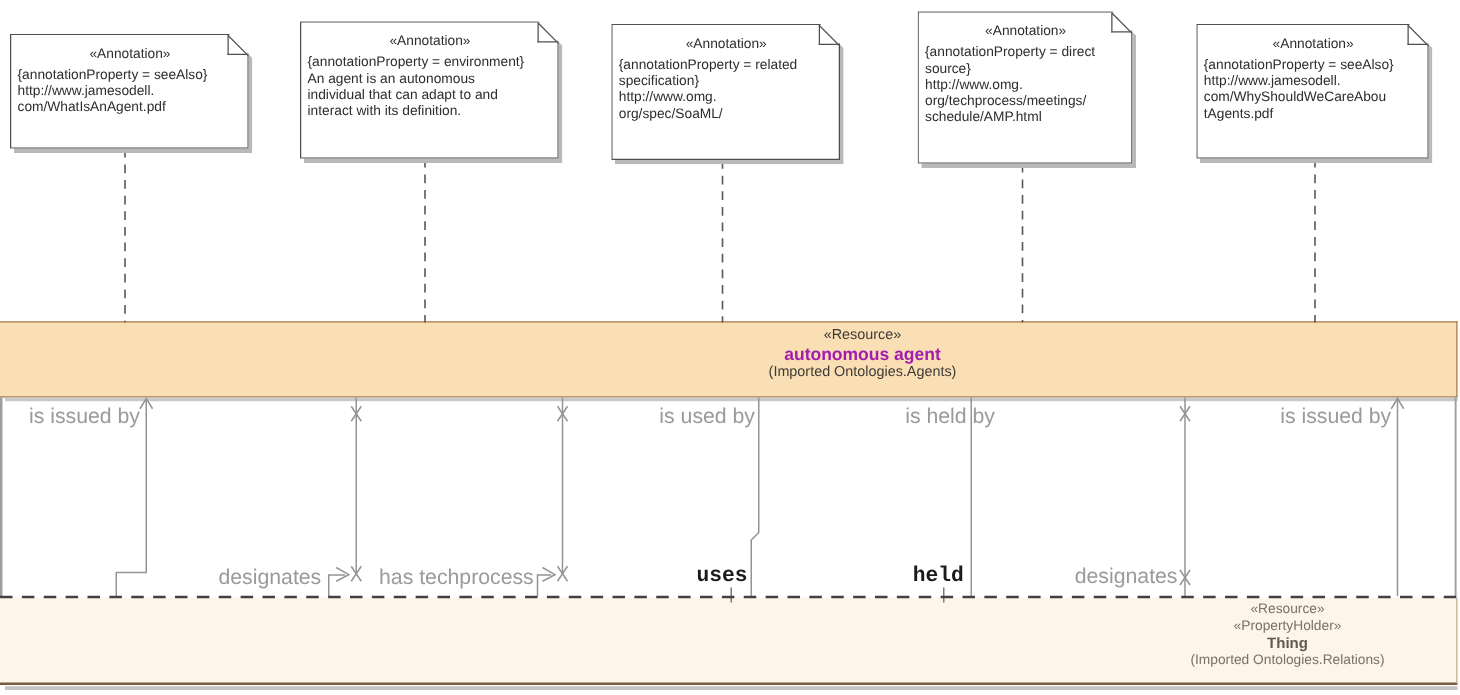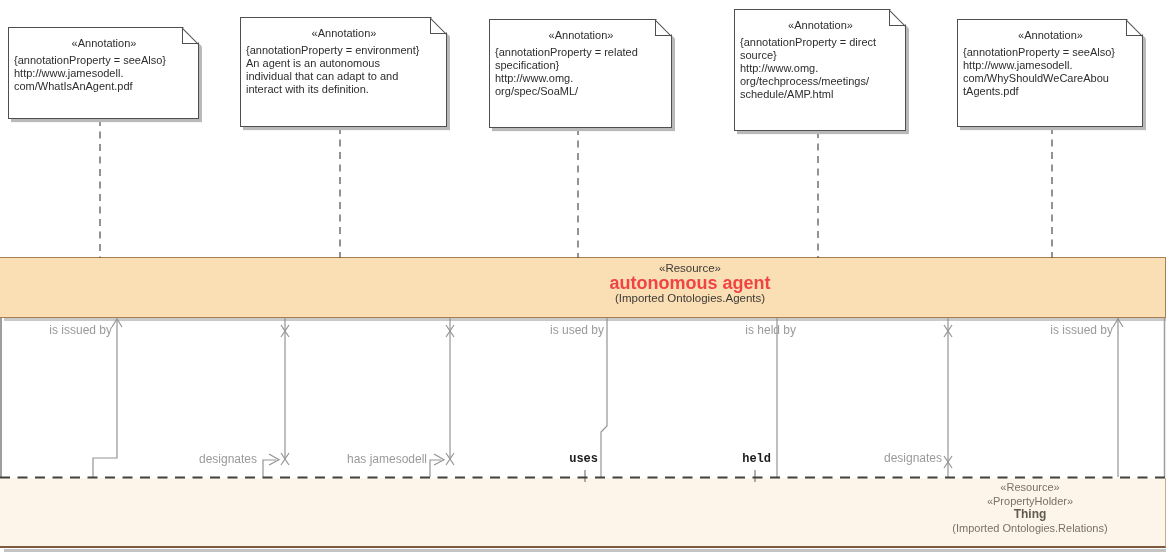--- a/index.html
+++ b/index.html
@@ -23,32 +23,32 @@
     background:#4f4f4f; transform:rotate(45deg); }
 
   
   .band-agent { position:absolute; left:0; top:257px; width:1166px; height:61px;
     background:#fbdfb4; border-top:1.5px solid #a87f52; border-bottom:1.5px solid #a87f52;
     border-right:1.5px solid #a87f52; }
   .band-agent-shadow { position:absolute; left:4px; top:318px; width:1162px; height:3px;
     background:#c9c9c9; }
   .agent-text { position:absolute; left:440px; top:261px; width:500px; text-align:center;
     color:#3c3a36; font-size:11.5px; line-height:15px; }
-  .agent-text .nm { font-weight:bold; font-size:18px; color:#ef4444; }
+  .agent-text .nm { font-weight:bold; font-size:14px; color:#a21caf; }
 
   .band-thing { position:absolute; left:0; top:478px; width:1166px; height:70px;
     background:#fdf4ea; border-bottom:2.5px solid #7b5a40; border-right:1.5px solid #c8ad8d; }
   .band-thing-shadow { position:absolute; left:4px; top:549px; width:1162px; height:3px;
     background:#c4c4c4; }
   .thing-text { position:absolute; left:880px; top:481px; width:300px; text-align:center;
     color:#7a7165; font-size:11px; line-height:13.5px; }
   .thing-text .nm { font-weight:bold; font-size:12px; color:#615a4f; }
 
   
-  .rlabel { position:absolute; font-size:12px; color:#9a9a9a; text-align:right;
+  .rlabel { position:absolute; font-size:17px; color:#9a9a9a; text-align:right;
     white-space:nowrap; }
   .rlabel.bold { color:#1b1b1b; font-weight:bold;font-family:Liberation Mono, monospace; }
 
   svg#lines { position:absolute; left:0; top:0; pointer-events:none; }
 </style>
 </head>
 <body>
 
 <div id="diagram">
 
@@ -139,21 +139,21 @@
     </g>
 
     <line x1="0" y1="477.5" x2="1166" y2="477.5" stroke="#414141" stroke-width="2" stroke-dasharray="10,7.5"></line>
   </svg>
 
   <span class="rlabel" style="left:20px;  top:323px; width:92px;">is issued by</span>
   <span class="rlabel" style="left:504px; top:323px; width:100px;">is used by</span>
   <span class="rlabel" style="left:696px; top:323px; width:100px;">is held by</span>
   <span class="rlabel" style="left:1013px;top:323px; width:100px;">is issued by</span>
   <span class="rlabel" style="left:157px; top:452px; width:100px;">designates</span>
-  <span class="rlabel" style="left:302px; top:452px; width:125px;">has jamesodell</span>
+  <span class="rlabel" style="left:302px; top:452px; width:125px;">has techprocess</span>
   <span class="rlabel bold" style="left:498px; top:452px; width:100px;">uses</span>
   <span class="rlabel bold" style="left:671px; top:452px; width:100px;">held</span>
   <span class="rlabel" style="left:842px; top:451px; width:100px;">designates</span>
 
   <div class="note-wrap" style="left:8px; top:27px; width:191px; height:92px;">
     <div class="note-shadow"></div>
     <div class="note">
       <div class="fold"></div>
       <div class="fold-line"></div>
       <div class="stereo">«Annotation»</div>

